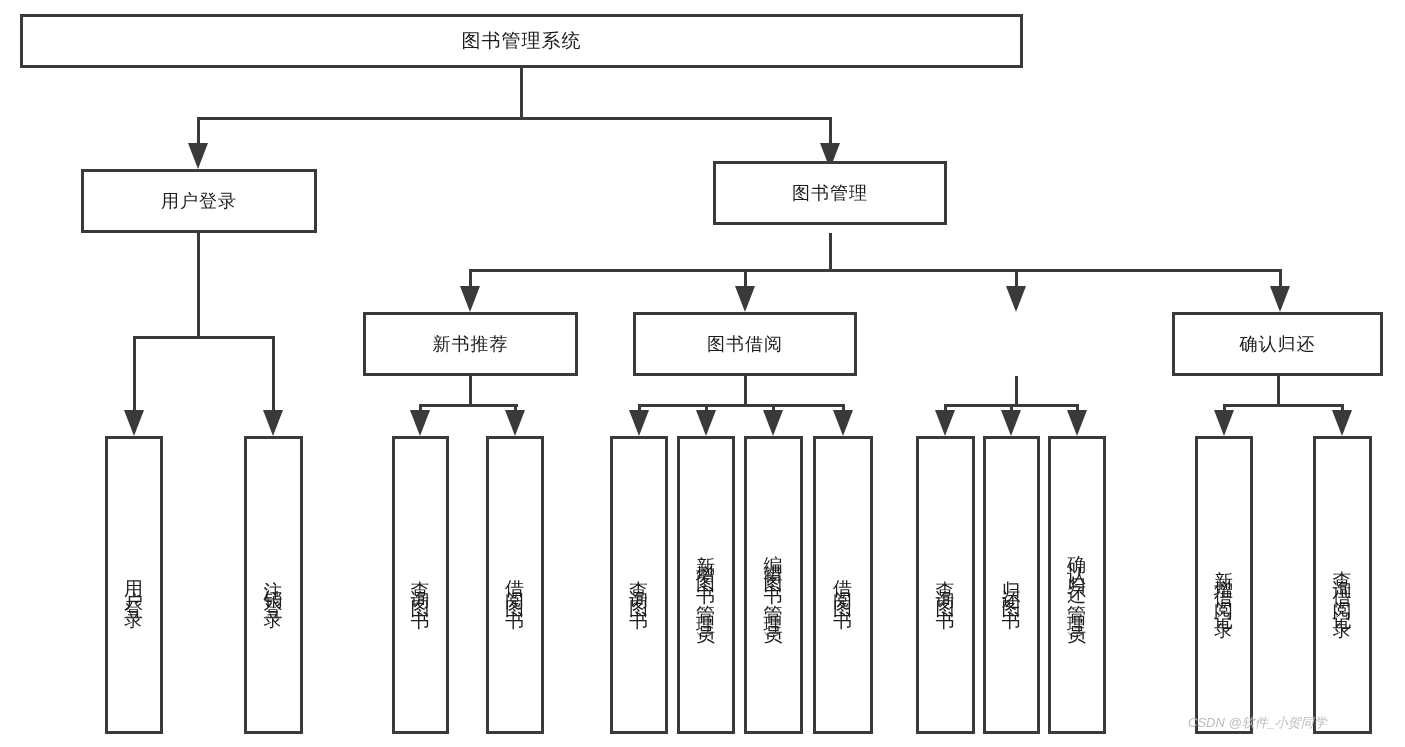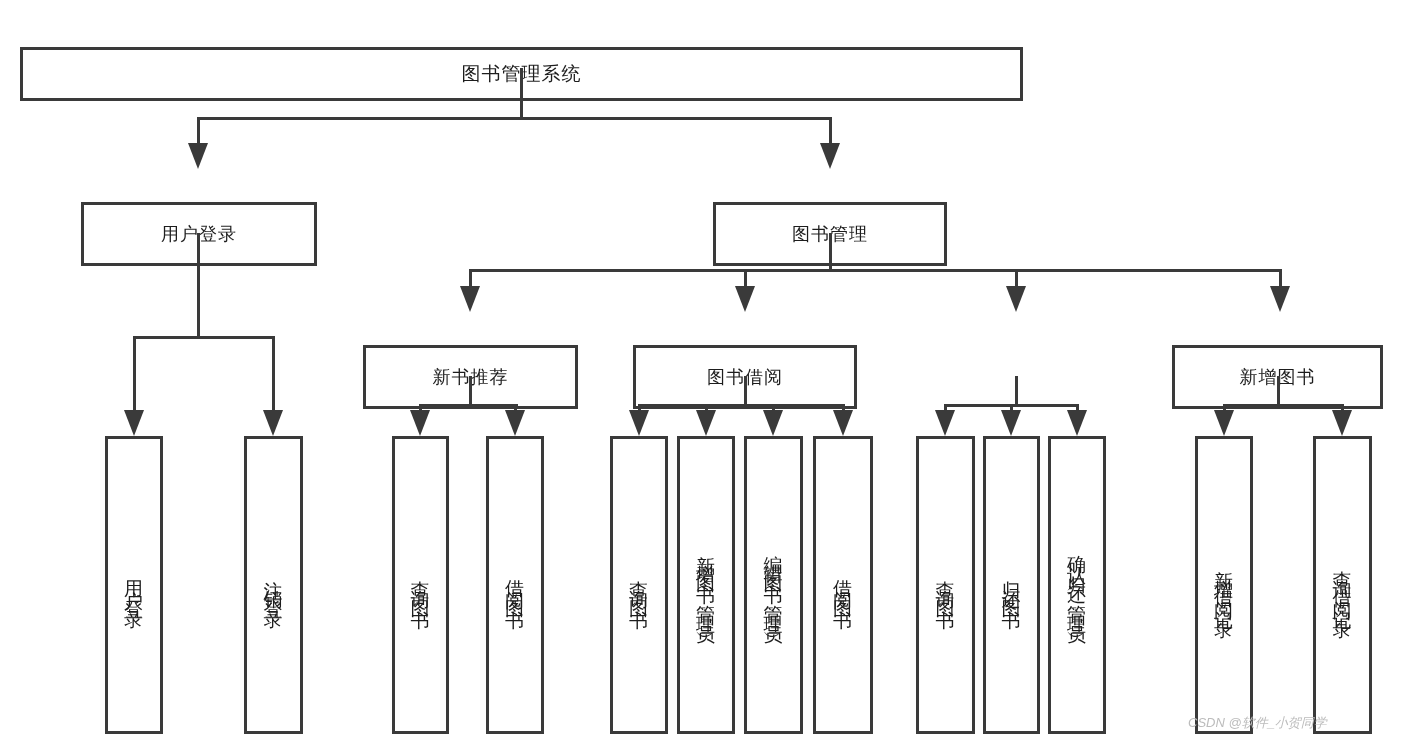--- a/index.html
+++ b/index.html
@@ -18,21 +18,21 @@
   }
   .box{
     position:absolute;
     box-sizing:border-box;
     border:3px solid var(--line);
     background:#fff;
     display:flex;align-items:center;justify-content:center;
     color:var(--text);
     text-align:center;
   }
-  .hbox{font-size:18px;letter-spacing:1px;margin-top:33px;}
+  .hbox{font-size:18px;letter-spacing:1px;}
   .rootbox{font-size:19px;}
   .vbox{
     writing-mode:vertical-rl;
     text-orientation:mixed;
     font-size:19px;
     letter-spacing:10px;
     line-height:1;
   }
   .ln{position:absolute;background:var(--line);}
   .ah{
@@ -60,21 +60,21 @@
   <div>
     <div class="ln" style="left:520px;top:68px;width:3px;height:49px"></div>
     <div class="ln" style="left:197px;top:117px;width:635px;height:3px"></div>
     <div class="ln" style="left:197px;top:117px;width:3px;height:30px"></div>
     <div class="ah" style="left:188px;top:143px"></div>
     <div class="ln" style="left:829px;top:117px;width:3px;height:30px"></div>
     <div class="ah" style="left:820px;top:143px"></div>
   </div>
 
   <div class="box hbox" style="left:81px;top:169px;width:236px;height:64px">用户登录</div>
-  <div class="box hbox" style="left:713px;top:169px;width:234px;height:64px">图书管理</div>
+  <div class="box hbox" style="left:713px;top:161px;width:234px;height:64px">图书管理</div>
 
   <div>
     <div class="ln" style="left:197px;top:233px;width:3px;height:105px"></div>
     <div class="ln" style="left:133px;top:336px;width:142px;height:3px"></div>
     <div class="ln" style="left:133px;top:336px;width:3px;height:76px"></div>
     <div class="ah" style="left:124px;top:410px"></div>
     <div class="ln" style="left:272px;top:336px;width:3px;height:76px"></div>
     <div class="ah" style="left:263px;top:410px"></div>
   </div>
 
@@ -86,21 +86,21 @@
     <div class="ln" style="left:744px;top:269px;width:3px;height:19px"></div>
     <div class="ah" style="left:735px;top:286px"></div>
     <div class="ln" style="left:1015px;top:269px;width:3px;height:19px"></div>
     <div class="ah" style="left:1006px;top:286px"></div>
     <div class="ln" style="left:1279px;top:269px;width:3px;height:19px"></div>
     <div class="ah" style="left:1270px;top:286px"></div>
   </div>
 
   <div class="box hbox" style="left:633px;top:312px;width:224px;height:64px">图书借阅</div>
   <div class="box hbox" style="left:363px;top:312px;width:215px;height:64px">新书推荐</div>
-  <div class="box hbox" style="left:1172px;top:312px;width:211px;height:64px">新增图书</div>
+  <div class="box hbox" style="left:1172px;top:312px;width:211px;height:64px">确认归还</div>
 
   <div>
     <div class="ln" style="left:469px;top:376px;width:3px;height:31px"></div>
     <div class="ln" style="left:419px;top:404px;width:99px;height:3px"></div>
     <div class="ln" style="left:419px;top:404px;width:3px;height:10px"></div>
     <div class="ah" style="left:410px;top:410px"></div>
     <div class="ln" style="left:514px;top:404px;width:3px;height:10px"></div>
     <div class="ah" style="left:505px;top:410px"></div>
   </div>
 

